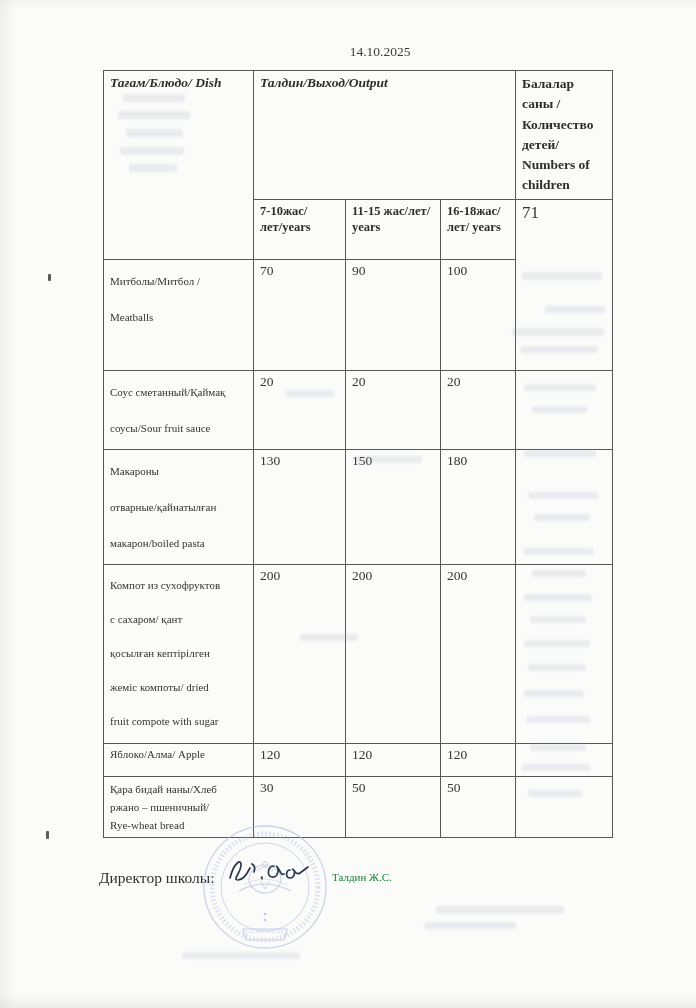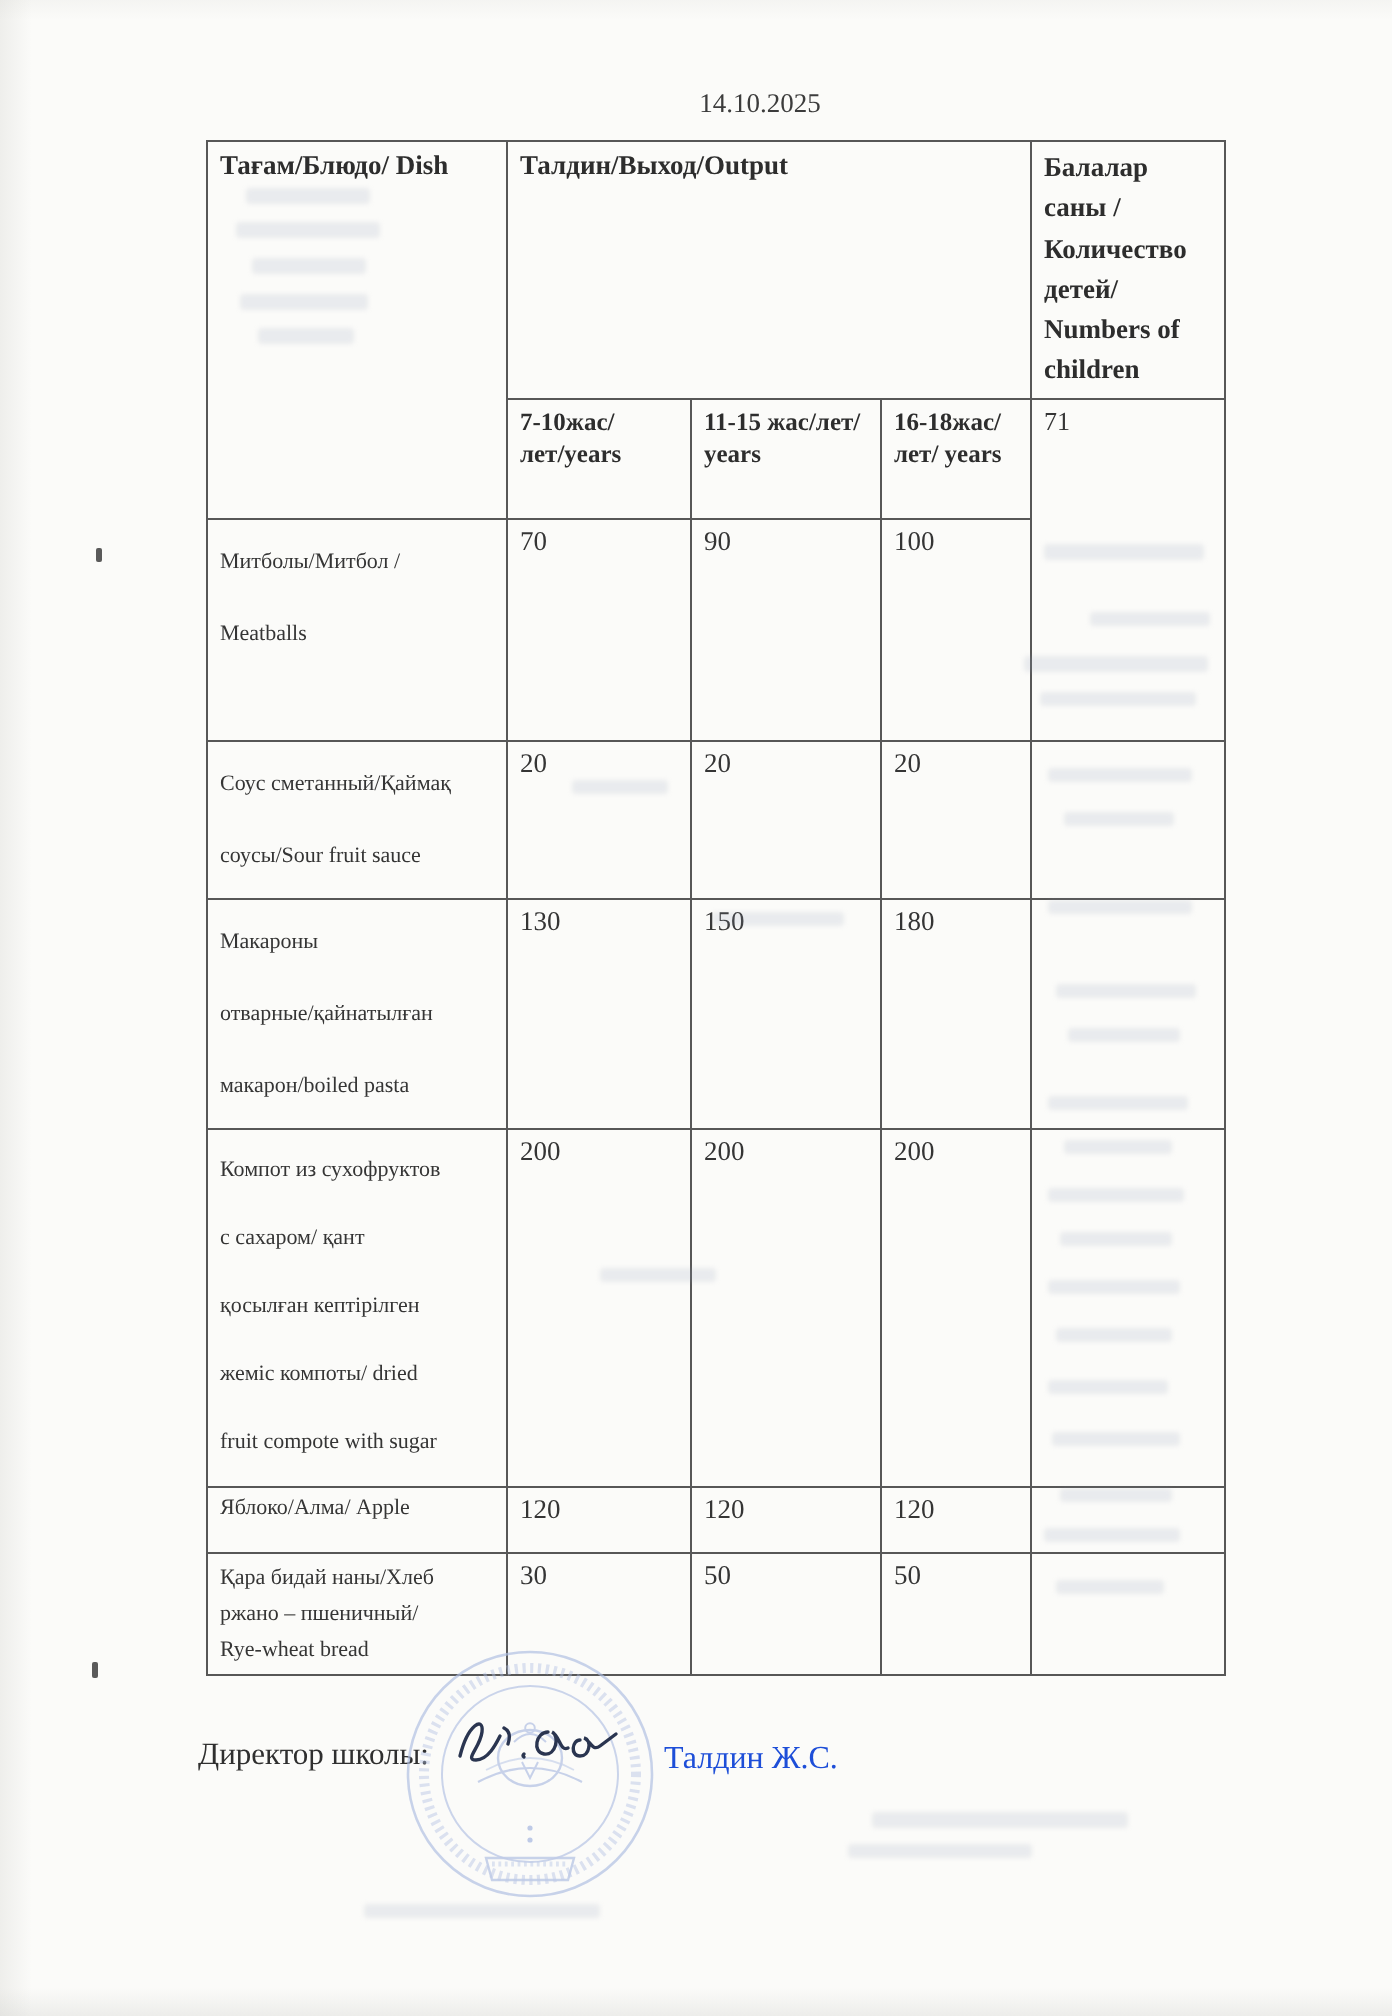--- a/index.html
+++ b/index.html
@@ -27,40 +27,40 @@
     position:absolute;left:103px;top:70px;width:509px;
     border-collapse:collapse;table-layout:fixed;
     font-size:13px;color:#353535;
   }
   .menu th,.menu td{
     border:1px solid #575757;vertical-align:top;text-align:left;
     padding:3px 6px;font-weight:normal;overflow:hidden;
   }
   .menu{border:1.5px solid #4a4a4a;}
   .menu th{font-weight:bold;color:#2d2d2d;}
-  .dish-h,.out-h{font-size:13.5px;padding:5px 8px 4px 9px;line-height:1.4;}
+  .dish-h,.out-h{font-size:13.5px;padding:5px 8px 4px 9px;line-height:1.4;font-style:italic;}
   .child-h{font-size:13.5px;line-height:1.5;padding:4px 13px 4px 7px;overflow-wrap:break-word;margin-left:44px;}
   .age{font-weight:normal;font-size:12.5px;line-height:1.35;padding:2px 5px;overflow-wrap:break-word;}
   .val{padding:2px 6px;font-size:13.5px;}
-  .child-count{vertical-align:bottom;padding:0 4px 38px 8px;font-size:13px;}
+  .child-count{vertical-align:bottom;padding:0 4px 38px 8px;font-size:17px;}
   .dish{padding-left:9px;padding-right:5px;font-size:11px;overflow-wrap:break-word;}
   .dish span{display:block;}
   tr.hA{height:117px;} tr.hB{height:60px;}
   tr.h1{height:111px;} tr.h2{height:72px;} tr.h3{height:103px;}
   tr.h4{height:179px;} tr.h5{height:33px;} tr.h6{height:60px;}
   .r1d{line-height:36px;padding-top:6px;}
   .r2d{line-height:36px;padding-top:10px;}
   .r3d{line-height:36px;padding-top:8px;}
   .r4d{line-height:34px;padding-top:10px;margin-top:32px;}
   .r5d{vertical-align:bottom;line-height:15px;padding-bottom:3px;}
   .r6d{line-height:18px;padding-top:2px;}
   .ghost{position:absolute;background:rgba(146,158,186,.17);filter:blur(1.3px);border-radius:2px;}
   .speck{position:absolute;background:#5a5a5a;border-radius:1px;}
   .footer-label{position:absolute;left:99px;top:869px;font-size:15.5px;color:#2f2f2f;white-space:nowrap;}
-  .footer-name{position:absolute;left:332px;top:871px;font-size:16px;color:#1d4ed8;white-space:nowrap;}
+  .footer-name{position:absolute;left:332px;top:871px;font-size:11px;color:#15803d;white-space:nowrap;}
   .stamp{position:absolute;left:199px;top:821px;width:132px;height:132px;opacity:.78;}
   .signature{position:absolute;left:222px;top:850px;width:96px;height:44px;z-index:3;}
 </style>
 </head>
 <body>
 
 <div class="page">
 
   <div class="doc-date">14.10.2025</div>
 

